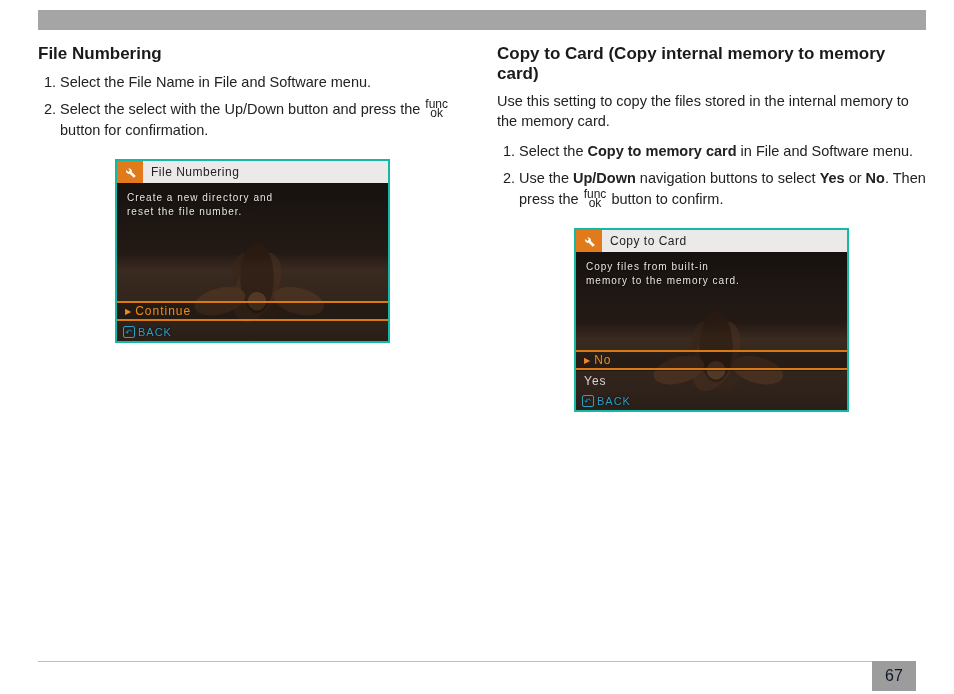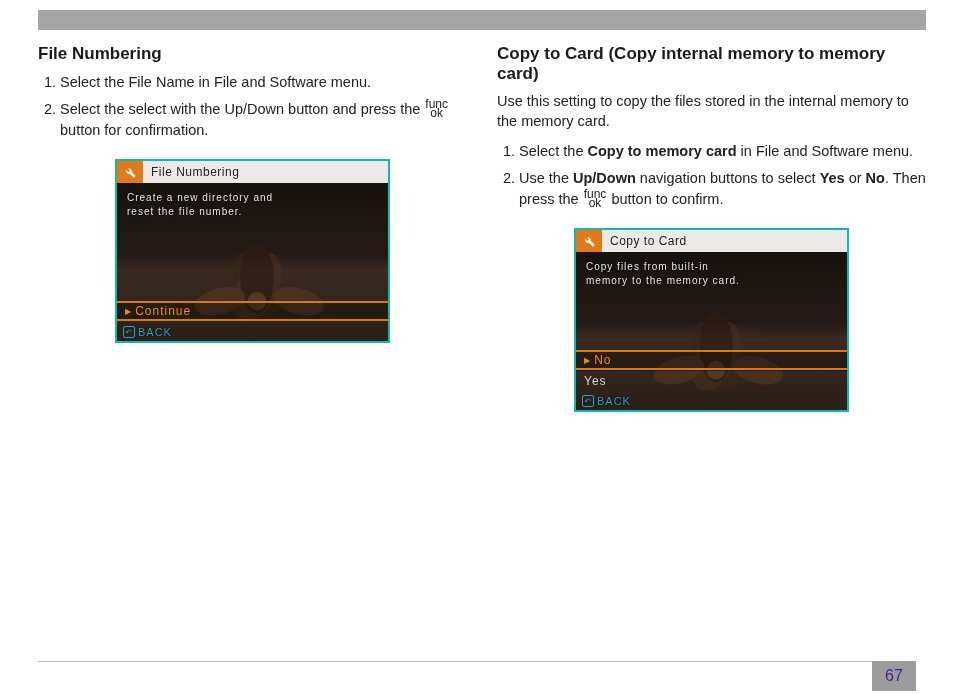--- a/index.html
+++ b/index.html
@@ -165,21 +165,21 @@
     bottom: 32px;
     border-top: 1px solid #bdbdbd;
   }
   .page-num {
     position: absolute;
     right: 0;
     top: -1px;
     width: 44px;
     height: 30px;
     background: #9c9c9c;
-    color: #4c1d95;
+    color: #0f172a;
     font-size: 16px;
     display:flex;
     align-items:center;
     justify-content:center;
   }
 </style>
 </head>
 <body>
 
 <div class="page">

